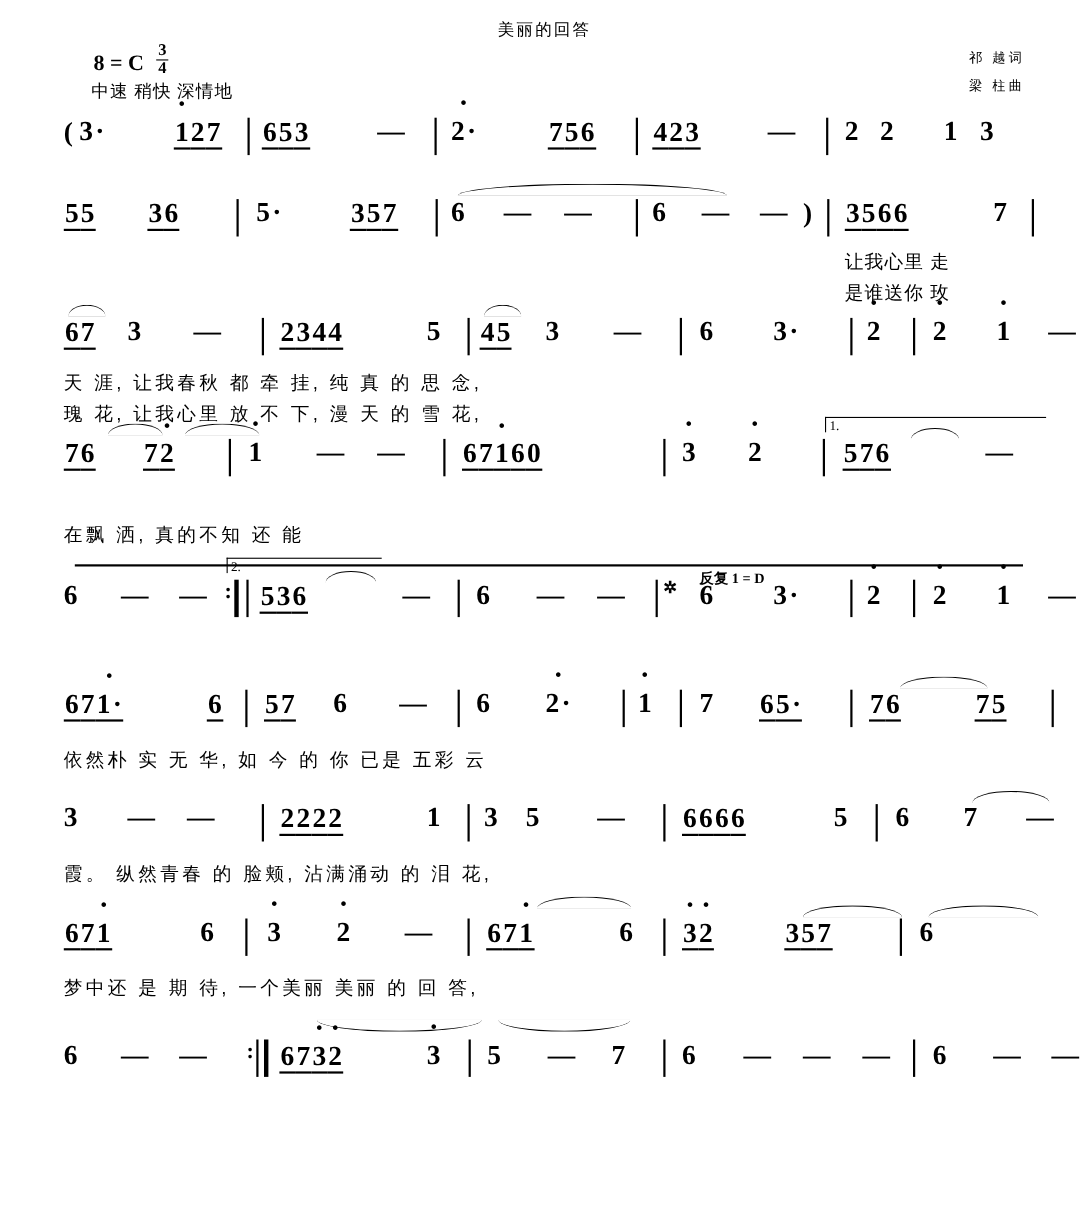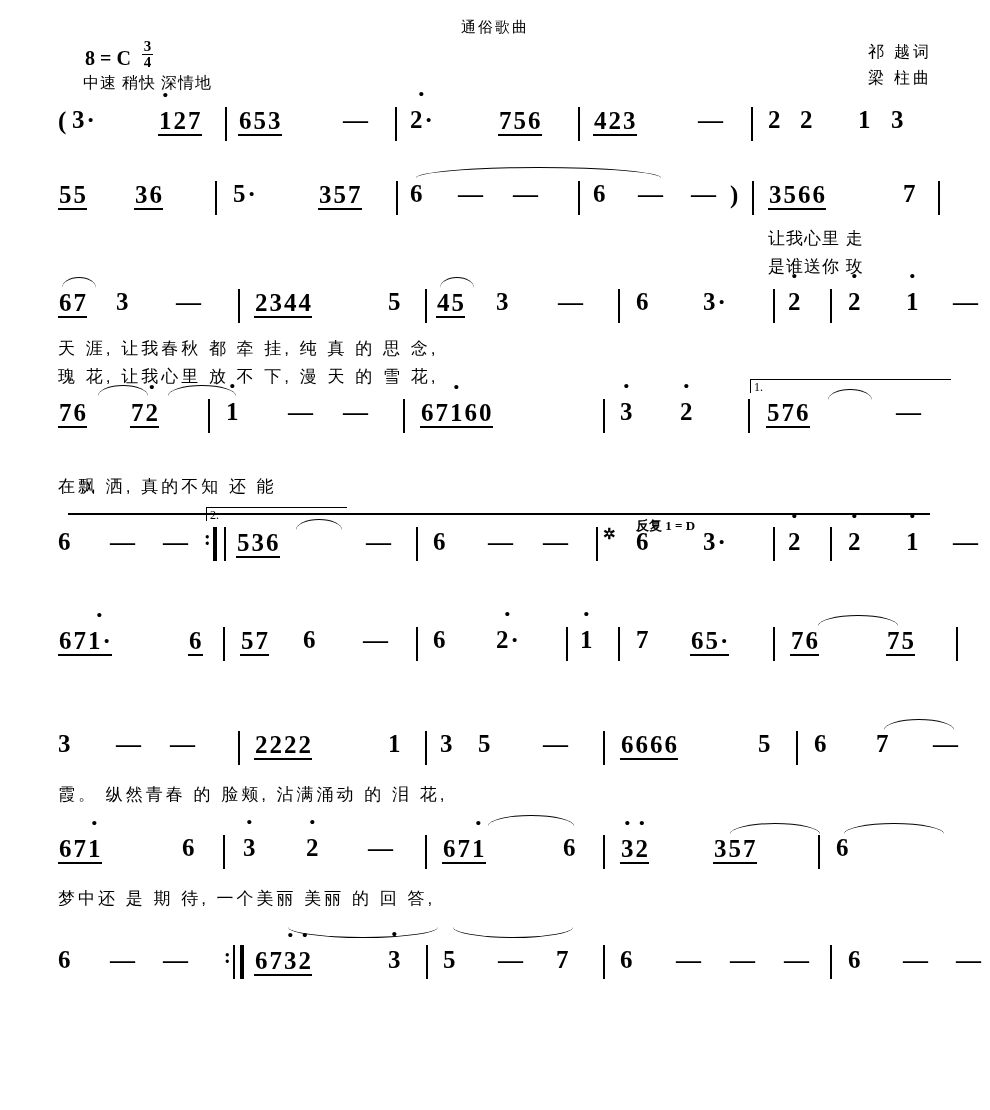--- a/index.html
+++ b/index.html
@@ -71,21 +71,21 @@
     left: 83px;
     top: 34px;
     font-size: 16px;
     letter-spacing: 1px;
   }
   .credits {
     position: absolute;
     right: 58px;
     top: 0px;
     text-align: left;
-    font-size: 16px;
+    font-size: 12px;
     line-height: 26px;
     letter-spacing: 3px;
   }
   .note {
     position: relative;
     font-family: "Liberation Serif", serif;
     font-size: 25px;
     font-weight: bold;
     line-height: 26px;
     text-align: center;
@@ -178,21 +178,21 @@
     position: absolute;
     height: 1.6px;
     background: #000;
   }
 </style>
 </head>
 <body>
 
 <div class="sheet">
 
-  <div class="subtitle">通俗歌曲</div>
+  <div class="subtitle">美丽的回答</div>
 
   <div class="headrow">
     <div class="keysig">
       <span>8 = C</span>
       <span class="frac">
         <span class="num">3</span>
         <span class="den">4</span>
       </span>
     </div>
     <div class="tempo">中速 稍快 深情地</div>
@@ -399,20 +399,21 @@
       <div class="bar" style="left:715px;"></div>
       <span class="abs" style="left:732px;top:4px;">
         <span class="note u1"><span class="g">7</span><span class="g">6</span></span>
       </span>
       <div class="tie" style="left:760px; top:-8px; width:80px;"></div>
       <span class="abs" style="left:828px;top:4px;">
         <span class="note u1"><span class="g">7</span><span class="g">5</span></span>
       </span>
       <div class="bar" style="left:898px;"></div>
     </div>
+    <div class="lyricline" style="top:56px; left:0px; letter-spacing:3px;">依然朴  实 无 华,    如 今  的 你 已是    五彩    云</div>
   </div>
 
   <div class="row" style="height:104px;">
     <div class="notes-row">
       <span class="abs note" style="left:0px;top:4px;">3</span>
       <span class="abs note" style="left:58px;top:4px;">—</span>
       <span class="abs note" style="left:112px;top:4px;">—</span>
       <div class="bar" style="left:180px;"></div>
       <span class="abs" style="left:196px;top:4px;">
         <span class="note u1"><span class="g">2</span><span class="g">2</span><span class="g">2</span><span class="g">2</span></span>

